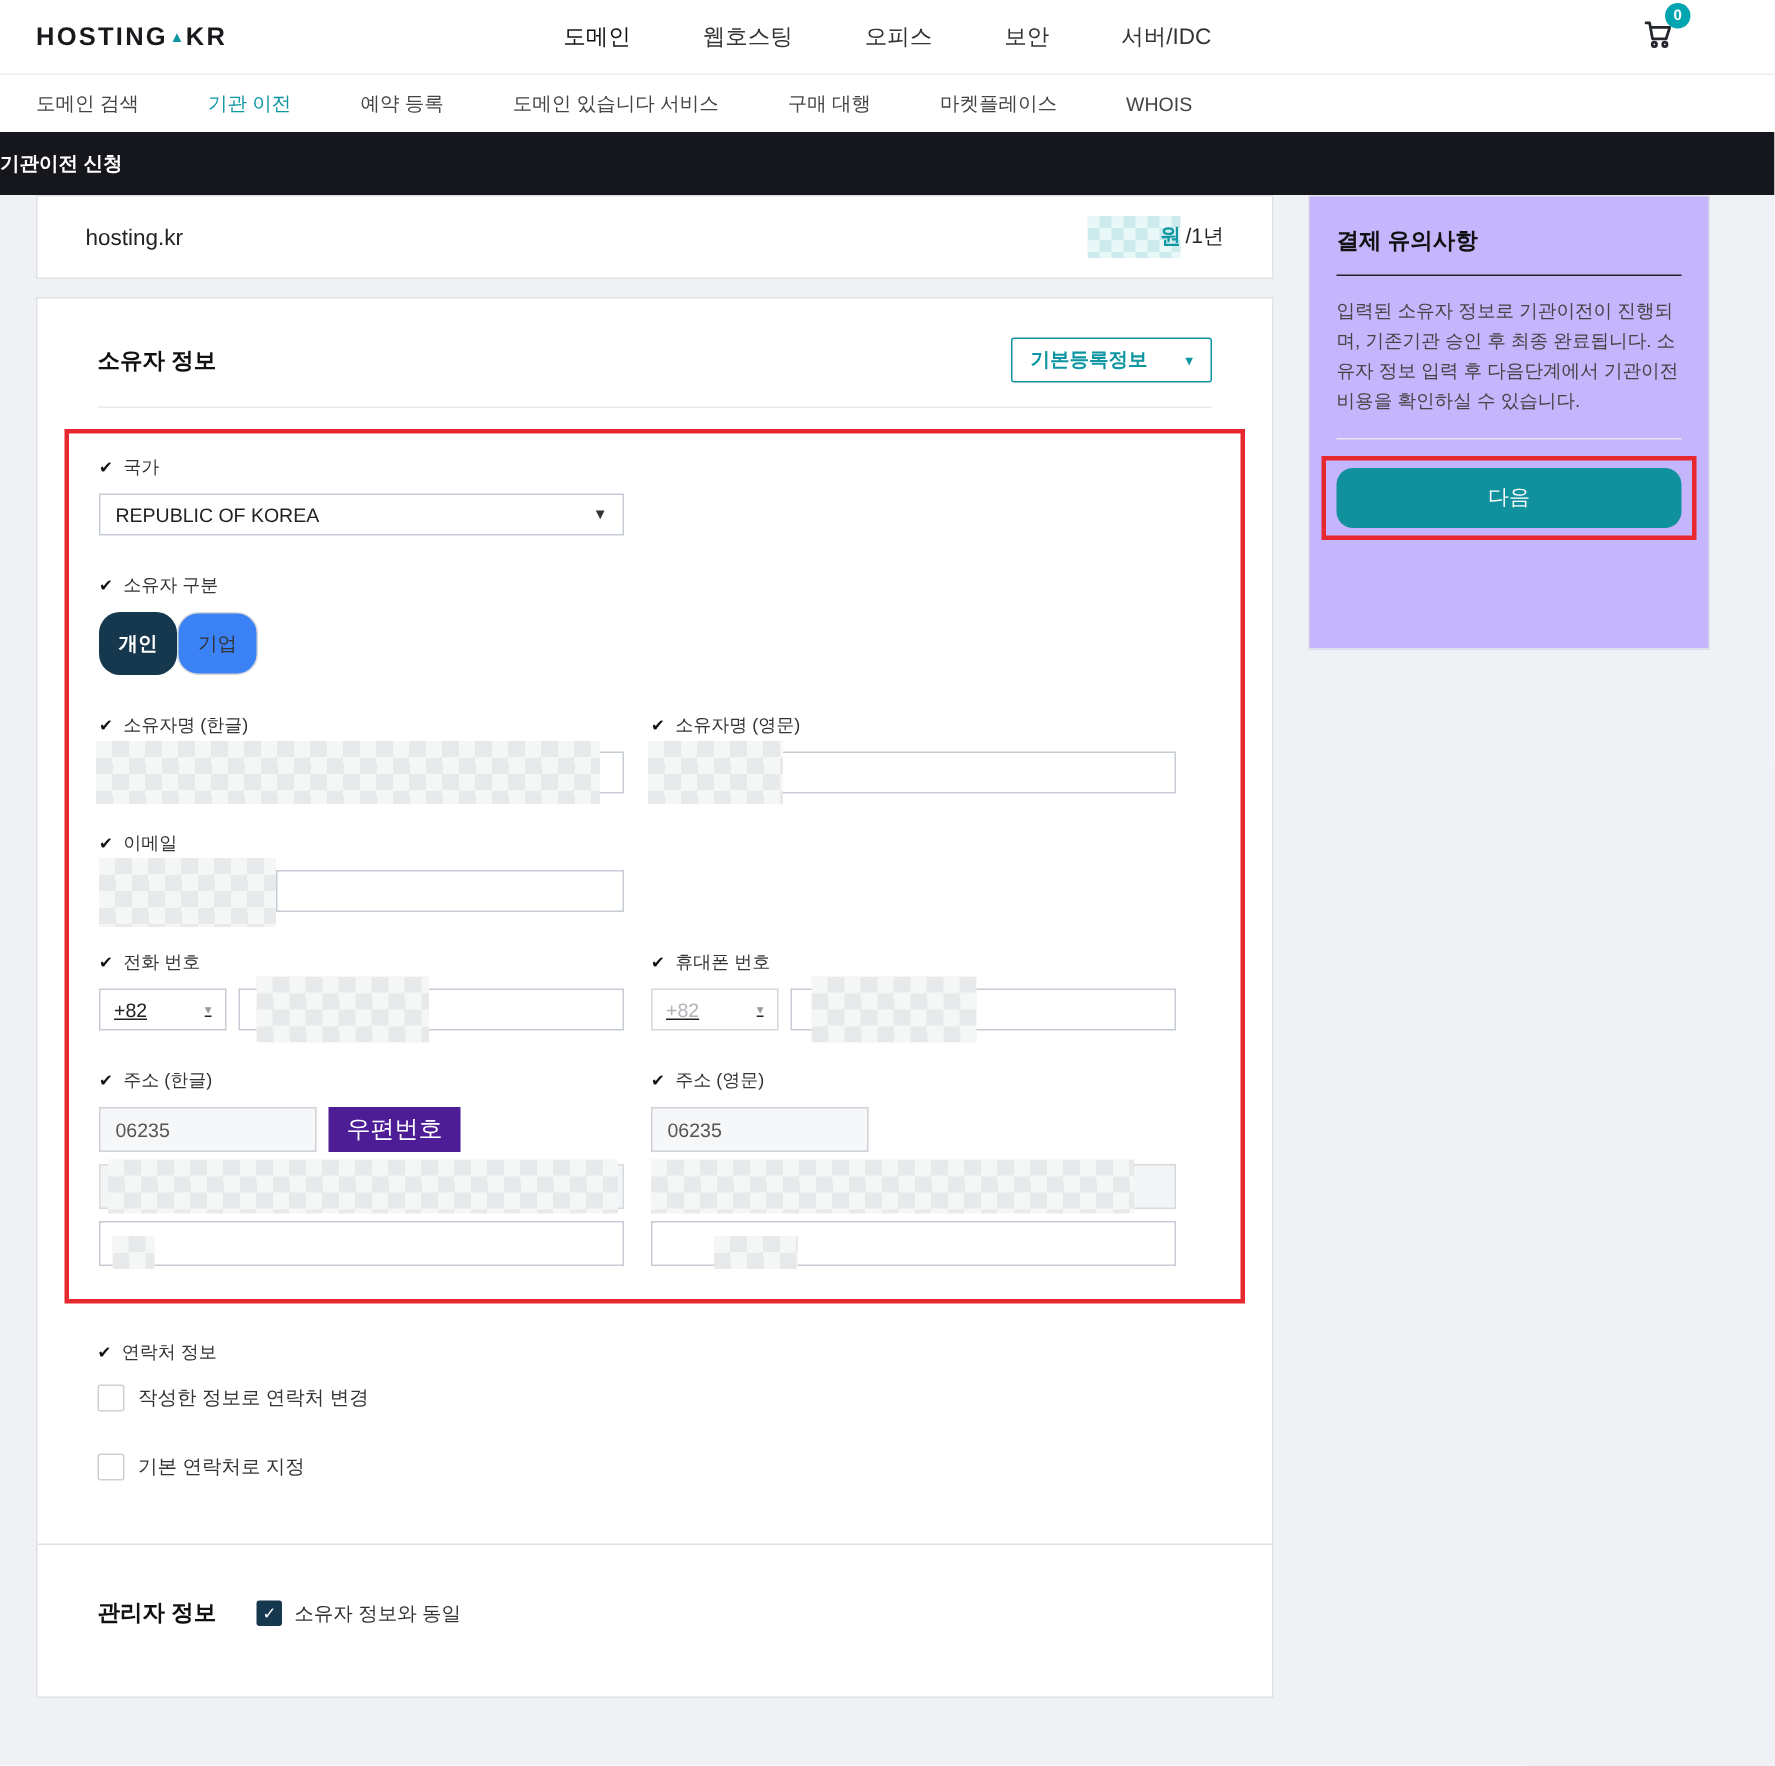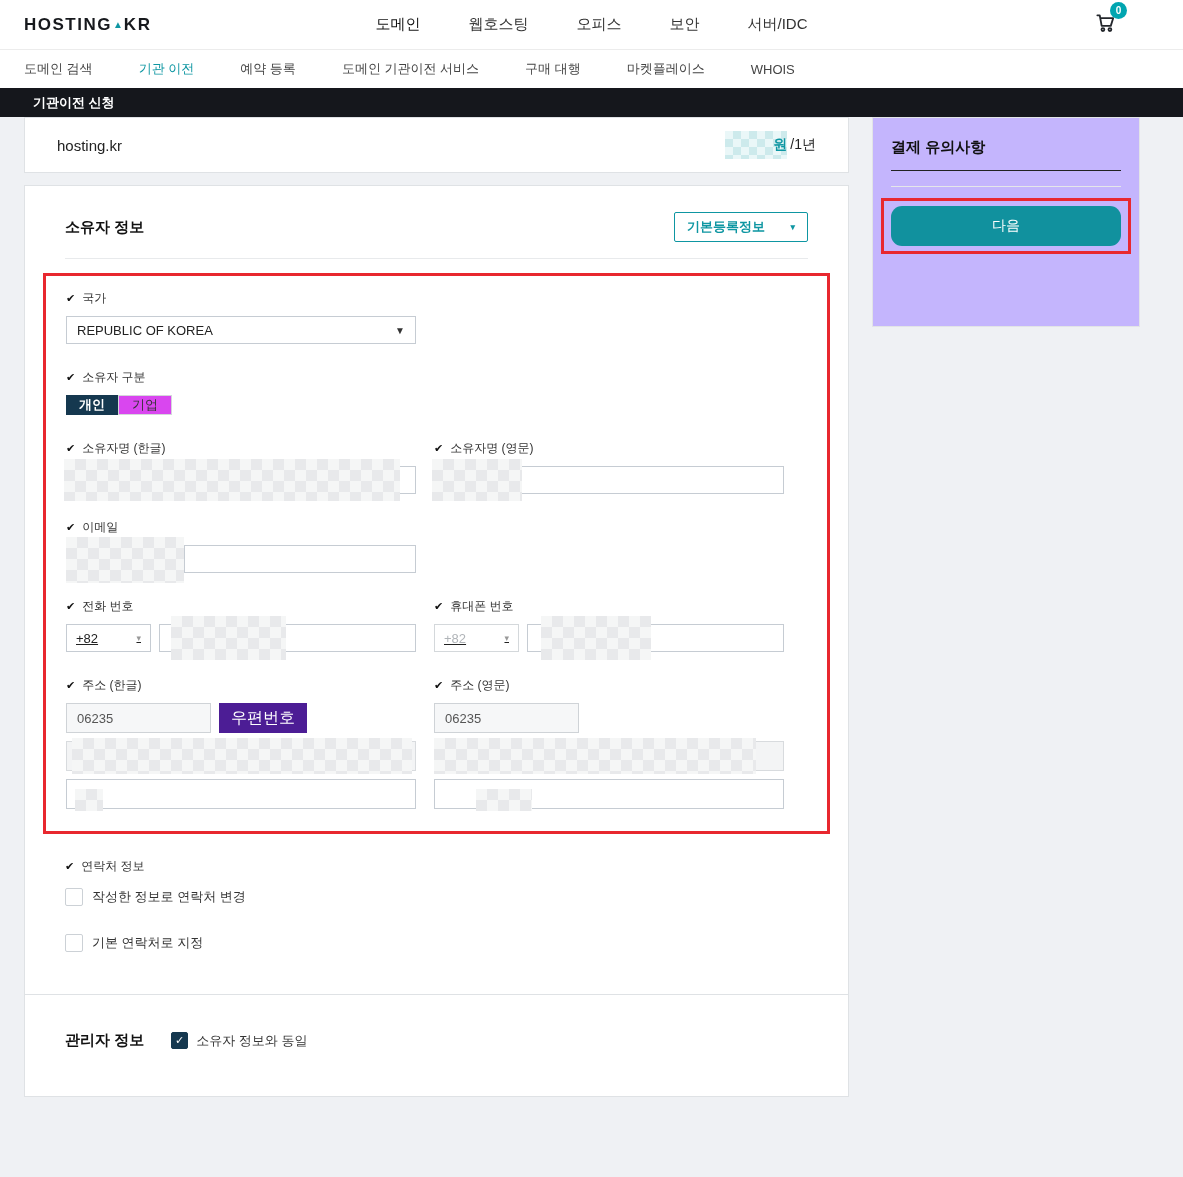--- a/index.html
+++ b/index.html
@@ -14,21 +14,21 @@
   .main-nav .nav-item.active { font-weight:normal; color:#111; }
   .cart-wrap { margin-left:auto; margin-right:66px; position:relative; cursor:pointer; }
   .cart-badge { position:absolute; top:-9px; right:-10px; background:#00a5b0; color:#fff; font-size:10px; width:17px; height:17px; border-radius:50%; display:flex; align-items:center; justify-content:center; font-weight:bold; }
 
   
   .subnav { height:38px; background:#fff; display:flex; align-items:center; gap:46px; padding-left:24px; }
   .subnav .subnav-item { font-size:13px; color:#444; cursor:pointer; }
   .subnav .subnav-item.active { color:#0e96a2; }
 
   
-  .title-bar { height:29px; background:#15171c; display:flex; align-items:center; padding-left:33px; }
+  .title-bar { height:42px; background:#15171c; display:flex; align-items:center; }
   .title-bar .tb-text { color:#fff; font-size:13px; font-weight:bold; }
 
   
   .content { padding:0 24px; }
   .section-title { font-size:14px; font-weight:bold; color:#1a1a1a; padding:31px 0 14px; }
   .layout-row { display:flex; align-items:flex-start; gap:23px; }
   .main-col { width:825px; }
   .side-col { width:268px; }
 
   .domain-card { background:#fff; border:1px solid #dfe2e5; height:56px; display:flex; align-items:center; justify-content:space-between; padding:0 32px; margin-bottom:12px; }
@@ -48,23 +48,23 @@
   .red-box { border:3px solid #e8282f; margin:14px -22px 0; padding:14px 20px 2px; }
 
   .fgroup { margin-bottom:25px; position:relative; }
   .field-label { display:flex; align-items:center; gap:7px; font-size:12px; color:#333; margin-bottom:9px; }
   .check-glyph { font-size:11px; color:#111; }
 
   .select-box { width:350px; height:28px; border:1px solid #c6ccd3; background:#fff; display:flex; align-items:center; justify-content:space-between; padding:0 10px; font-size:13px; color:#222; cursor:pointer; }
   .select-box .caret { font-size:10px; color:#333; }
 
   .tabs { display:flex; }
-  .tab { height:20px; padding:0 13px; display:flex; align-items:center; font-size:13px; cursor:pointer; }
+  .tab { height:42px; padding:0 13px; display:flex; align-items:center; font-size:13px; cursor:pointer;border-radius:14px; }
   .tab.active { background:#15384f; color:#fff; font-weight:bold; }
-  .tab.inactive { background:#d946ef; border:1px solid #d4d7da; color:#333; }
+  .tab.inactive { background:#3b82f6; border:1px solid #d4d7da; color:#333; }
 
   .cols { display:flex; gap:18px; }
   .col { width:350px; position:relative; }
 
   .text-input { height:28px; border:1px solid #c6ccd3; width:100%; font-size:13px; padding:0 8px; background:#fff; outline:none; }
   .mosaic { position:absolute; z-index:2; background:repeating-conic-gradient(#e8e9eb 0% 25%,#f5f6f6 0% 50%) 0 0/22px 22px; }
 
   .email-wrap { position:relative; width:350px; height:28px; }
   .email-wrap .text-input { position:absolute; left:118px; width:232px; }
 
@@ -122,21 +122,21 @@
       </svg>
     </span>
     <span class="cart-badge">0</span>
   </div>
 </div>
 
 <div class="subnav">
   <div class="subnav-item">도메인 검색</div>
   <div class="subnav-item active">기관 이전</div>
   <div class="subnav-item">예약 등록</div>
-  <div class="subnav-item">도메인 기관이전 서비스</div>
+  <div class="subnav-item">도메인 있습니다 서비스</div>
   <div class="subnav-item">구매 대행</div>
   <div class="subnav-item">마켓플레이스</div>
   <div class="subnav-item">WHOIS</div>
 </div>
 
 <div class="title-bar">
   <span class="tb-text">기관이전 신청</span>
 </div>
 
 <div class="content">
@@ -325,20 +325,21 @@
             <span class="cb checked">✓</span>
             <span>소유자 정보와 동일</span>
           </span>
         </div>
       </div>
     </div>
 
     <div class="side-col">
       <div class="side-card">
         <div class="sb-title">결제 유의사항</div>
+        <div class="sb-text">입력된 소유자 정보로 기관이전이 진행되며, 기존기관 승인 후 최종 완료됩니다. 소유자 정보 입력 후 다음단계에서 기관이전 비용을 확인하실 수 있습니다.</div>
         <div class="sb-div"></div>
         <div class="next-annotation">
           <button class="next-btn">다음</button>
         </div>
       </div>
     </div>
   </div>
 
 </div>
 

